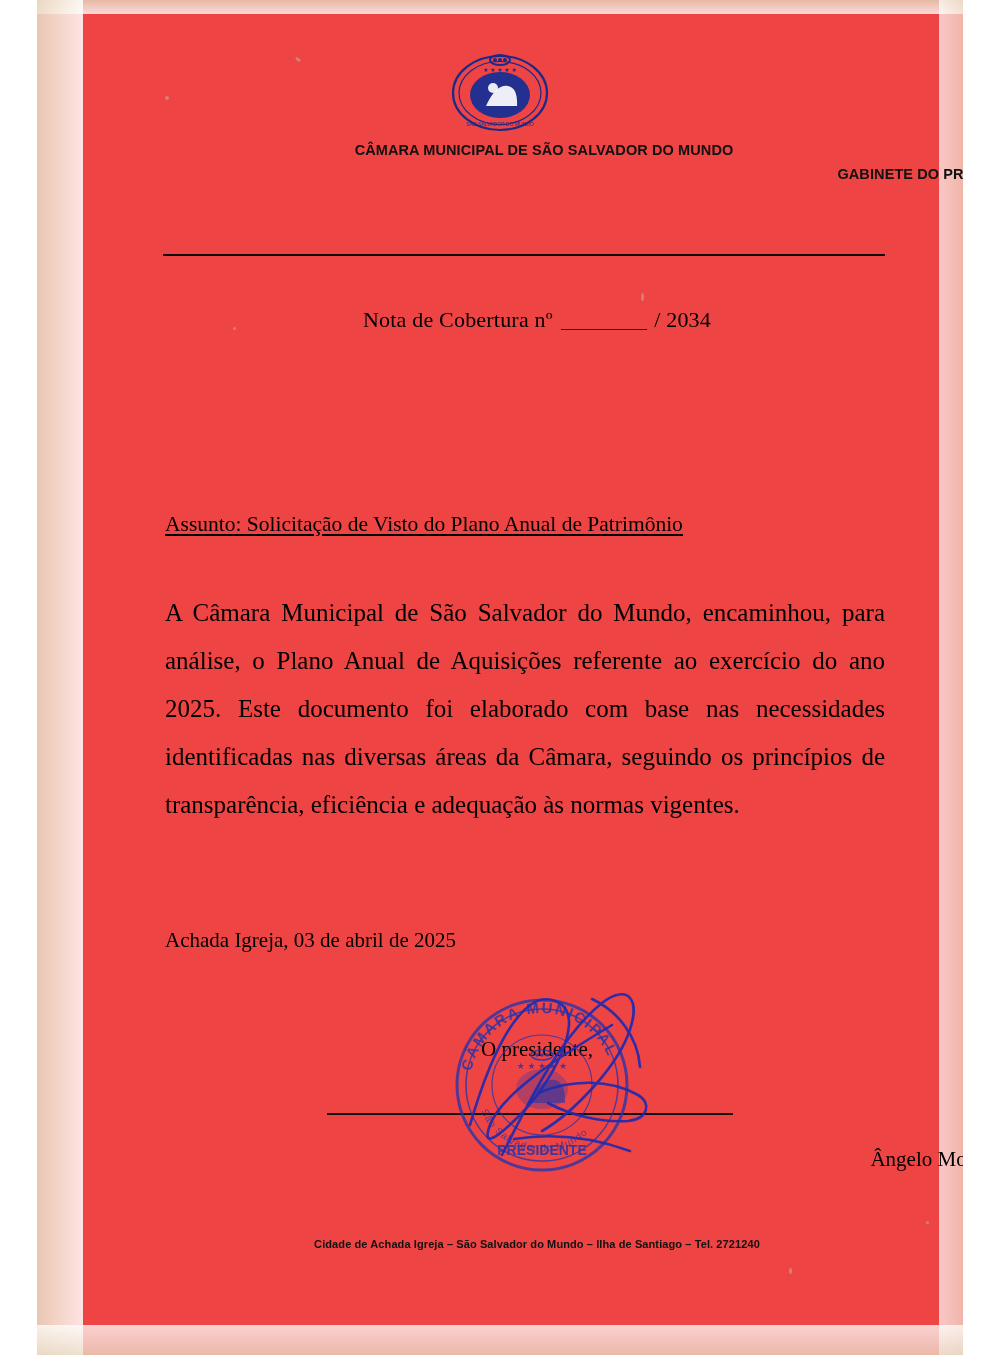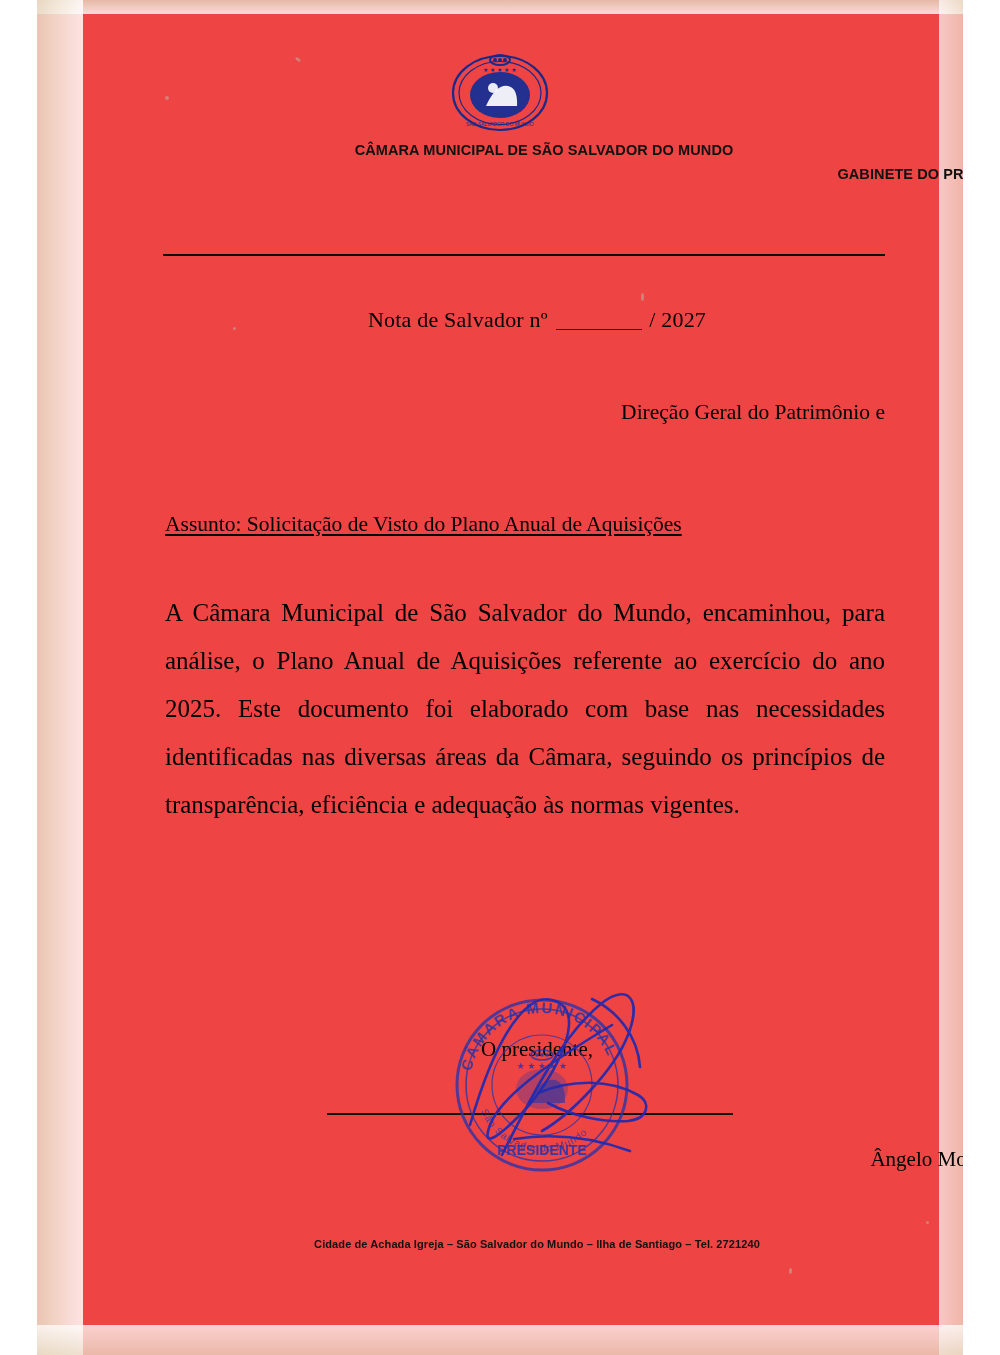--- a/index.html
+++ b/index.html
@@ -237,33 +237,33 @@
   </div>
 
   <div class="header-lines">
     <div class="l1">CÂMARA MUNICIPAL DE SÃO SALVADOR DO MUNDO</div>
     <div class="l2">GABINETE DO PRESIDENTE</div>
   </div>
 
   <div class="rule"></div>
 
   <div class="doc-number">
-    <span>Nota de Salvador nº</span>
+    <span>Nota de Cobertura nº</span>
     <span class="blank"></span>
-    <span>/ 2027</span>
+    <span>/ 2034</span>
   </div>
 
   <div class="addressee">
-    <div>Direção Geral do Patrimônio e</div>
-  </div>
-
-  <div class="subject">Assunto: Solicitação de Visto do Plano Anual de Aquisições</div>
+  </div>
+
+  <div class="subject">Assunto: Solicitação de Visto do Plano Anual de Patrimônio</div>
 
   <div class="para para-1">A Câmara Municipal de São Salvador do Mundo, encaminhou, para análise, o Plano Anual de Aquisições referente ao exercício do ano 2025. Este documento foi elaborado com base nas necessidades identificadas nas diversas áreas da Câmara, seguindo os princípios de transparência, eficiência e adequação às normas vigentes.</div>
 
+  <div class="place-date">Achada Igreja, 03 de abril de 2025</div>
 
   <div class="signer-title">O presidente,</div>
   <div class="sig-line"></div>
   <div class="signer-name">Ângelo Monteiro Vaz</div>
 
   <div class="stamp">
     <svg viewBox="0 0 180 200" width="180" height="200" xmlns="http://www.w3.org/2000/svg">
       <g stroke="#2b35a8" fill="none" opacity=".8">
         <circle cx="90" cy="100" r="85" stroke-width="3"></circle>
         <circle cx="90" cy="100" r="76" stroke-width="1.6"></circle>

